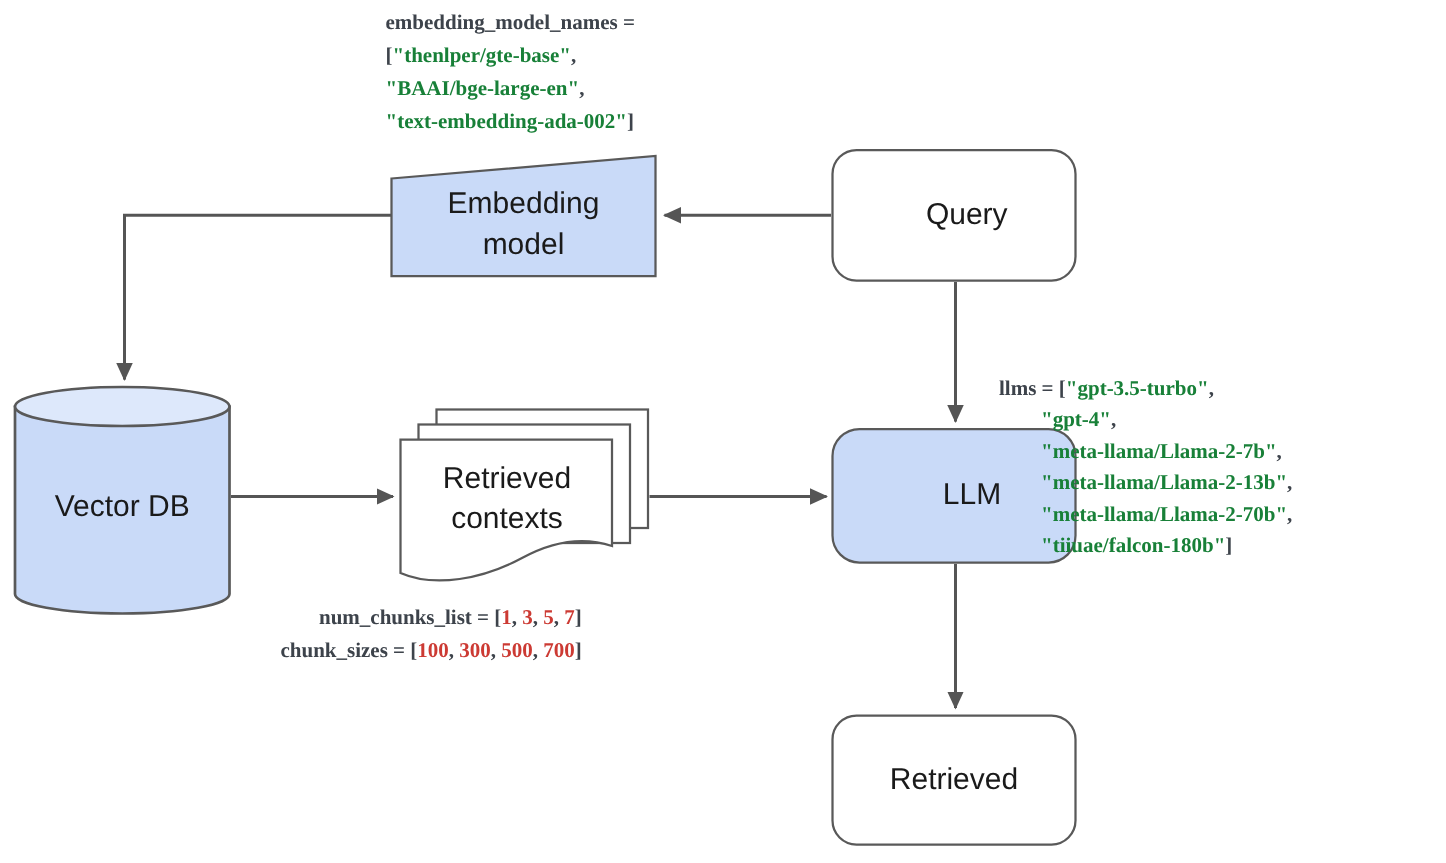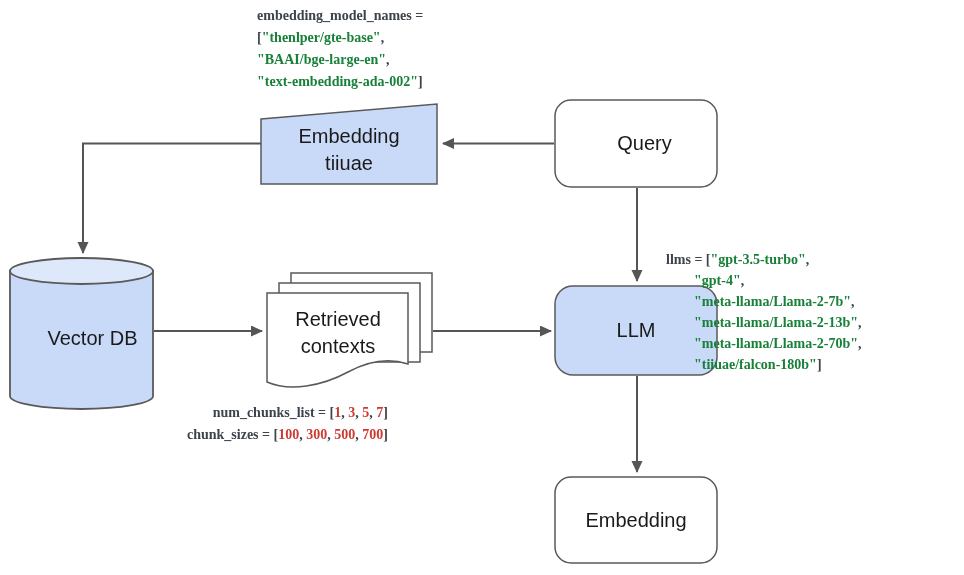--- a/index.html
+++ b/index.html
@@ -19,23 +19,23 @@
     align-items: center;
     justify-content: center;
     text-align: center;
     font-size: 20px;
     line-height: 27px;
     color: #1a1a1a;
     pointer-events: none;
   }
   .lbl-embedding { left: 279px; top: 116px; width: 140px; height: 68px; }
   .lbl-query     { left: 555px; top: 100px; width: 179px; height: 87px; }
-  .lbl-vectordb  { left: 10px;  top: 278px; width: 143px; height: 120px; white-space: nowrap; margin-left: 11px; }
+  .lbl-vectordb  { left: 10px;  top: 278px; width: 143px; height: 120px; white-space: nowrap; }
   .lbl-retrieved { left: 272px; top: 298px; width: 132px; height: 70px; }
-  .lbl-llm       { left: 555px; top: 286px; width: 162px; height: 89px; }
+  .lbl-llm       { left: 567px; top: 286px; width: 162px; height: 89px; }
   .lbl-response  { left: 555px; top: 477px; width: 162px; height: 86px; }
 
   pre.code {
     position: absolute;
     margin: 0;
     font-family: Liberation Serif, serif;
     font-weight: 700;
     font-size: 14px;
     white-space: pre;
     color: #3d434b;
@@ -80,24 +80,24 @@
       <rect x="291" y="273" width="141" height="79" fill="#ffffff" stroke="#595959" stroke-width="1.5"></rect>
       <rect x="279" y="283" width="141" height="79" fill="#ffffff" stroke="#595959" stroke-width="1.5"></rect>
       <path d="M267,293 L408,293 L408,364 C390,358 370,360 348,372 C322,386 290,392 267,382 Z" fill="#ffffff" stroke="#595959" stroke-width="1.5"></path>
     </g>
 
     <rect x="555" y="286" width="162" height="89" rx="18" ry="18" fill="#c9daf8" stroke="#595959" stroke-width="1.5"></rect>
 
     <rect x="555" y="477" width="162" height="86" rx="16" ry="16" fill="#ffffff" stroke="#595959" stroke-width="1.5"></rect>
   </svg>
 
-  <div class="node-label lbl-embedding">Embedding tiiuae</div>
+  <div class="node-label lbl-embedding">Embedding model</div>
   <div class="node-label lbl-query">Query</div>
   <div class="node-label lbl-vectordb">Vector DB</div>
   <div class="node-label lbl-retrieved">Retrieved contexts</div>
   <div class="node-label lbl-llm">LLM</div>
-  <div class="node-label lbl-response">Embedding</div>
+  <div class="node-label lbl-response">Retrieved</div>
 
   <pre class="code code-embedding"><div><span class="tok-plain">embedding_model_names =</span></div><div><span class="tok-plain">[</span><span class="tok-string">"thenlper/gte-base"</span><span class="tok-plain">,</span></div><div><span class="tok-string">"BAAI/bge-large-en"</span><span class="tok-plain">,</span></div><div><span class="tok-string">"text-embedding-ada-002"</span><span class="tok-plain">]</span></div></pre>
   <pre class="code code-llms"><div><span class="tok-plain">llms = [</span><span class="tok-string">"gpt-3.5-turbo"</span><span class="tok-plain">,</span></div><div><span class="tok-plain">        </span><span class="tok-string">"gpt-4"</span><span class="tok-plain">,</span></div><div><span class="tok-plain">        </span><span class="tok-string">"meta-llama/Llama-2-7b"</span><span class="tok-plain">,</span></div><div><span class="tok-plain">        </span><span class="tok-string">"meta-llama/Llama-2-13b"</span><span class="tok-plain">,</span></div><div><span class="tok-plain">        </span><span class="tok-string">"meta-llama/Llama-2-70b"</span><span class="tok-plain">,</span></div><div><span class="tok-plain">        </span><span class="tok-string">"tiiuae/falcon-180b"</span><span class="tok-plain">]</span></div></pre>
   <pre class="code code-chunks"><div><span class="tok-plain">num_chunks_list = [</span><span class="tok-number">1</span><span class="tok-plain">, </span><span class="tok-number">3</span><span class="tok-plain">, </span><span class="tok-number">5</span><span class="tok-plain">, </span><span class="tok-number">7</span><span class="tok-plain">]</span></div><div><span class="tok-plain">chunk_sizes = [</span><span class="tok-number">100</span><span class="tok-plain">, </span><span class="tok-number">300</span><span class="tok-plain">, </span><span class="tok-number">500</span><span class="tok-plain">, </span><span class="tok-number">700</span><span class="tok-plain">]</span></div></pre>
 
 </div>
 
 </body></html>

